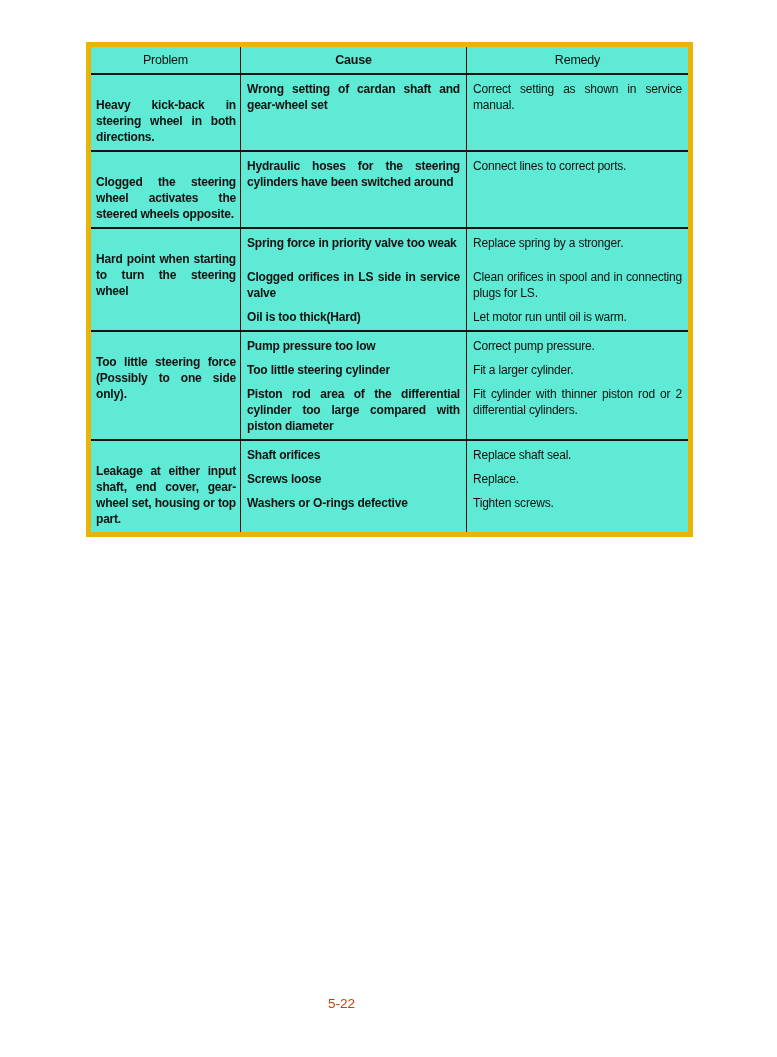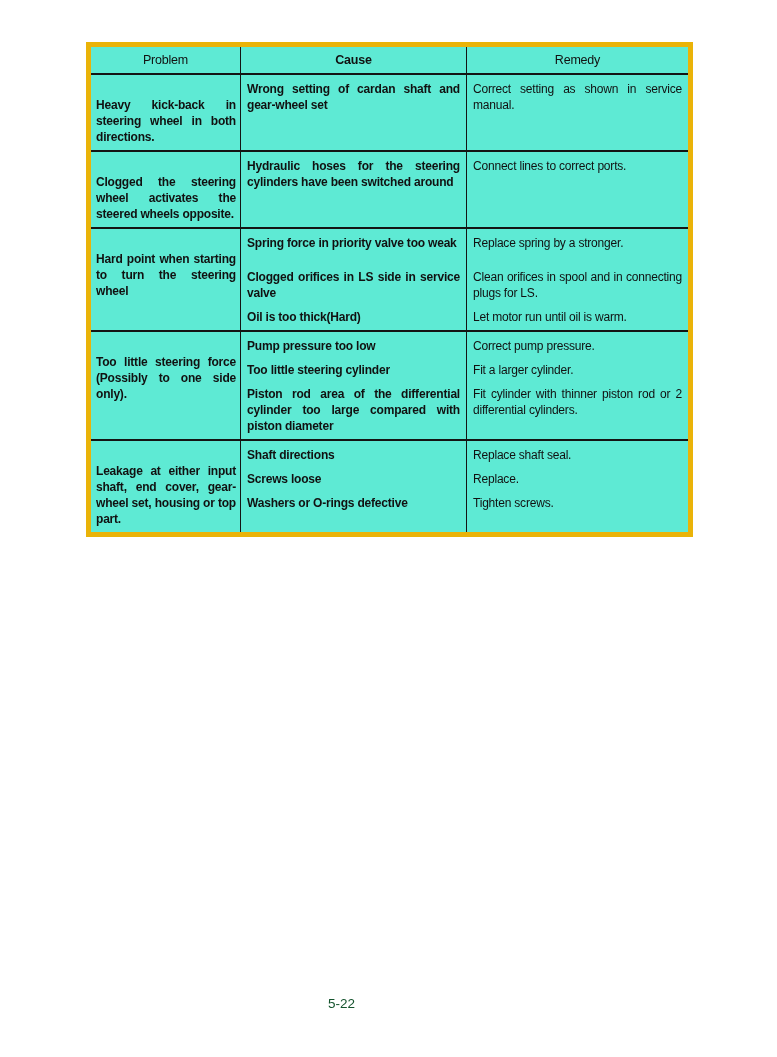--- a/index.html
+++ b/index.html
@@ -74,21 +74,21 @@
   .r5 .items p:nth-child(2) { min-height: 24px; }
 
   .page-number {
     position: absolute;
     top: 996px;
     left: 0;
     width: 683px;
     text-align: center;
     font-size: 13.5px;
     letter-spacing: 0px;
-    color: #14532d;
+    color: #c2410c;
   }
 </style>
 </head>
 <body>
 
 <div class="doc-table">
 
   <div class="trow head">
     <div class="cell col-problem">Problem</div>
     <div class="cell col-cause">Cause</div>
@@ -139,21 +139,21 @@
     <div class="cell items col-remedy">
       <p>Correct pump pressure.</p>
       <p>Fit a larger cylinder.</p>
       <p>Fit cylinder with thinner piston rod or 2 differential cylinders.</p>
     </div>
   </div>
 
   <div class="trow data r5">
     <div class="cell problem col-problem">Leakage at either input shaft, end cover, gear-wheel set, housing or top part.</div>
     <div class="cell items col-cause">
-      <p>Shaft directions</p>
+      <p>Shaft orifices</p>
       <p>Screws loose</p>
       <p>Washers or O-rings defective</p>
     </div>
     <div class="cell items col-remedy">
       <p>Replace shaft seal.</p>
       <p>Replace.</p>
       <p>Tighten screws.</p>
     </div>
   </div>
 

